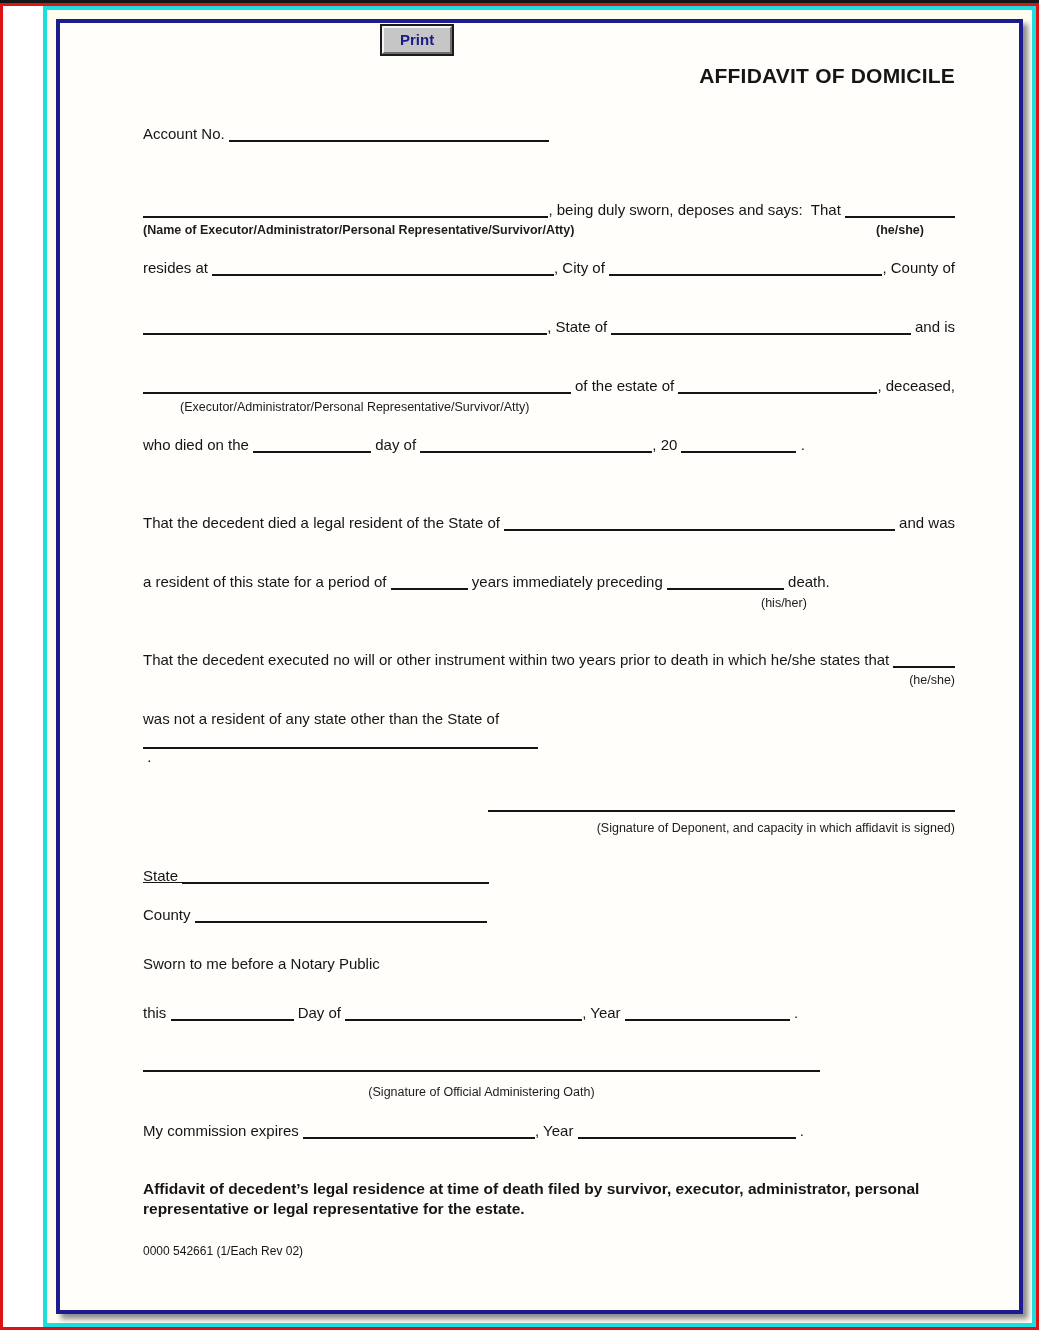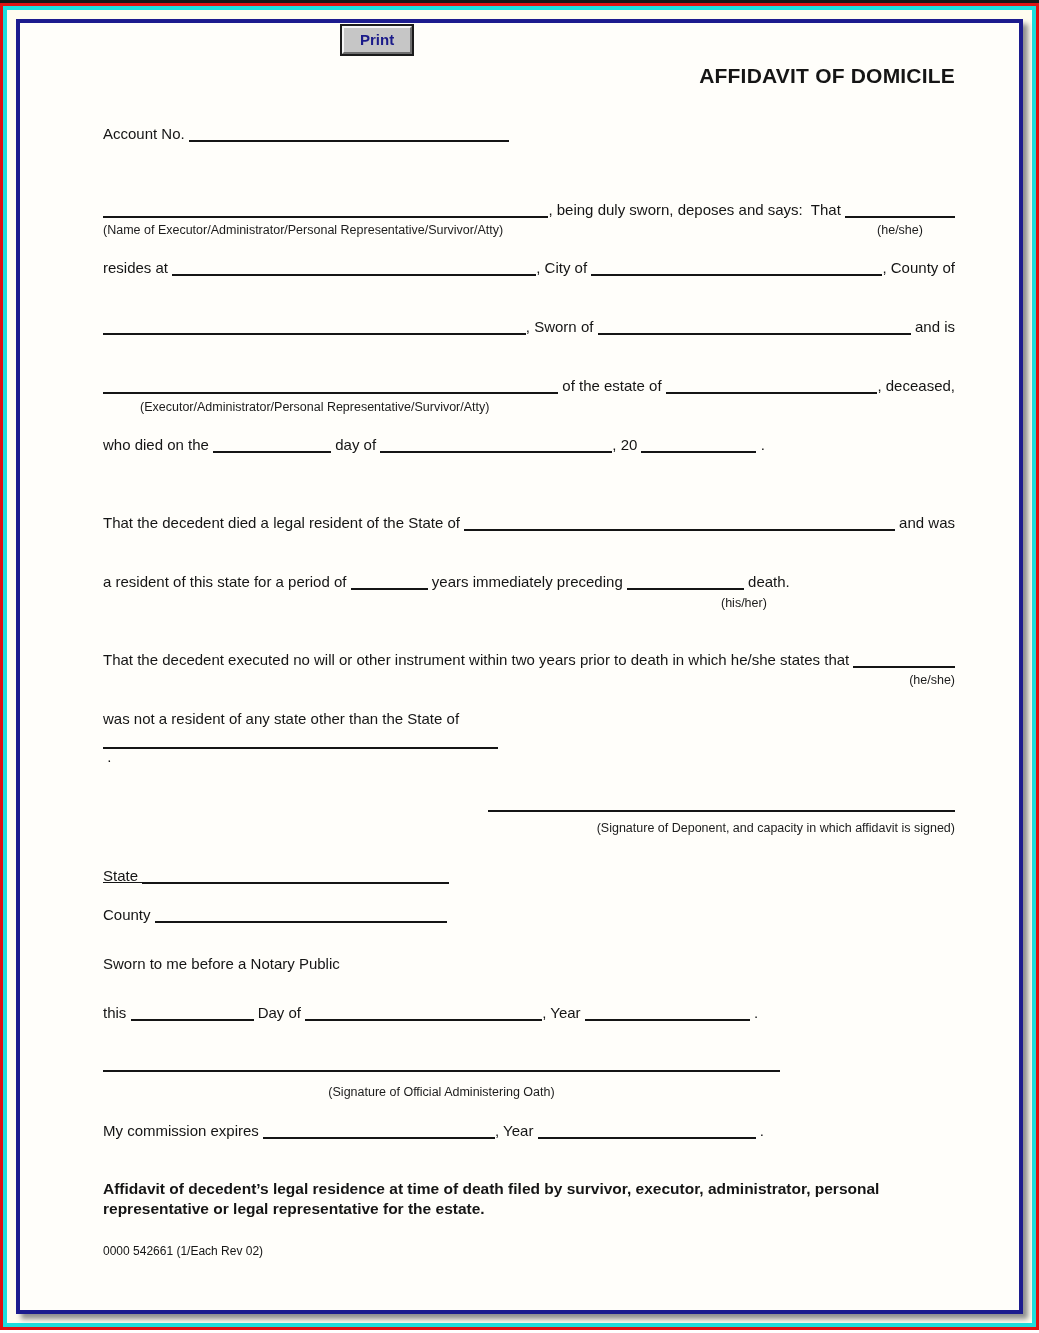--- a/index.html
+++ b/index.html
@@ -3,21 +3,21 @@
 <meta charset="utf-8">
 <style>
   html,body { margin:0; padding:0; }
   body {
     width:1039px; height:1333px;
     font-family:"Liberation Sans","DejaVu Sans",sans-serif;
     background:#ffffff;
     color:#111;
   }
   .outer  { border-top:3px solid #161616; width:1039px; height:1330px; box-sizing:border-box; }
-  .fr-red { border:3px solid var(--red); width:100%; height:100%; box-sizing:border-box; }
+  .fr-red { border:3px solid var(--red); width:100%; height:100%; box-sizing:border-box;padding-left:40px; }
   .fr-cyan{ border:4px solid var(--cyan); width:100%; height:100%; box-sizing:border-box; }
   .mat    { background:#fffdf0; padding:9px; width:100%; height:100%; box-sizing:border-box; }
   .page {
     position:relative; box-sizing:border-box;
     width:100%; height:100%;
     background:#fffefa;
     border:4px solid var(--navy);
     box-shadow:5px 5px 5px #8f8f8f;
     overflow:hidden;
   }
@@ -66,36 +66,36 @@
   <div class="row" style="top:100px;">
     <span class="t">Account No. </span>
     <span class="bl" style="width:320px;"></span>
   </div>
 
   <div class="row" style="top:176px;justify-content:space-between;">
     <span class="bl" style="flex:1 1 0%;"></span>
     <span class="t">, being duly sworn, deposes and says:  That </span>
     <span class="bl" style="width:110px;"></span>
   </div>
-  <div class="row cap" style="top:196px; justify-content:space-between;">
+  <div class="row cap" style="top:196px; justify-content:space-between;font-weight:bold;">
     <span class="t">(Name of Executor/Administrator/Personal Representative/Survivor/Atty)</span>
     <span class="t" style="width:110px; text-align:center;">(he/she)</span>
   </div>
 
   <div class="row" style="top:234px;">
     <span class="t">resides at </span>
     <span class="bl" style="flex:1.25 1 0%;"></span>
     <span class="t">, City of </span>
     <span class="bl" style="flex:1 1 0%;"></span>
     <span class="t">, County of</span>
   </div>
 
   <div class="row" style="top:293px;">
     <span class="bl" style="flex:1.35 1 0%;"></span>
-    <span class="t">, Sworn of </span>
+    <span class="t">, State of </span>
     <span class="bl" style="flex:1 1 0%;"></span>
     <span class="t"> and is</span>
   </div>
 
   <div class="row" style="top:352px;">
     <span class="bl" style="flex:2.15 1 0%;"></span>
     <span class="t"> of the estate of </span>
     <span class="bl" style="flex:1 1 0%;"></span>
     <span class="t">, deceased,</span>
   </div>

